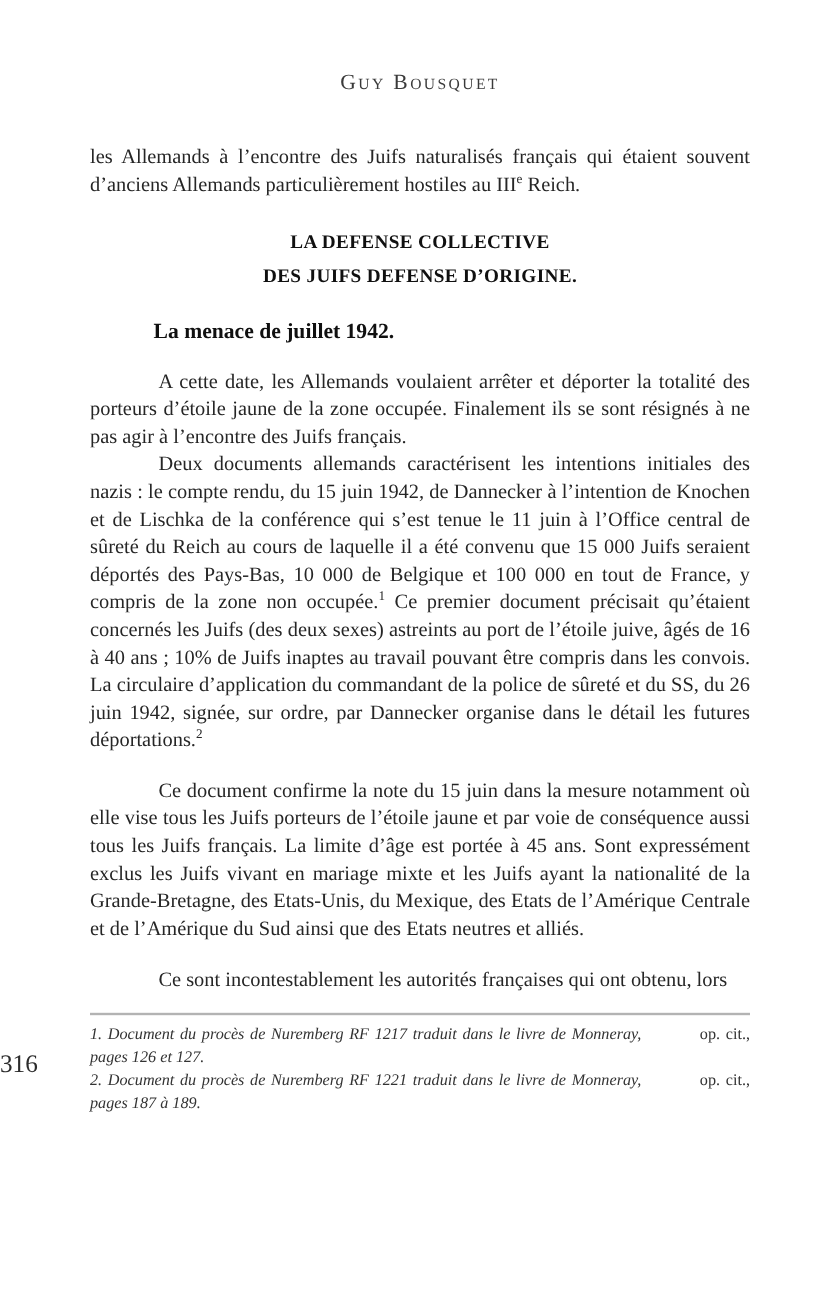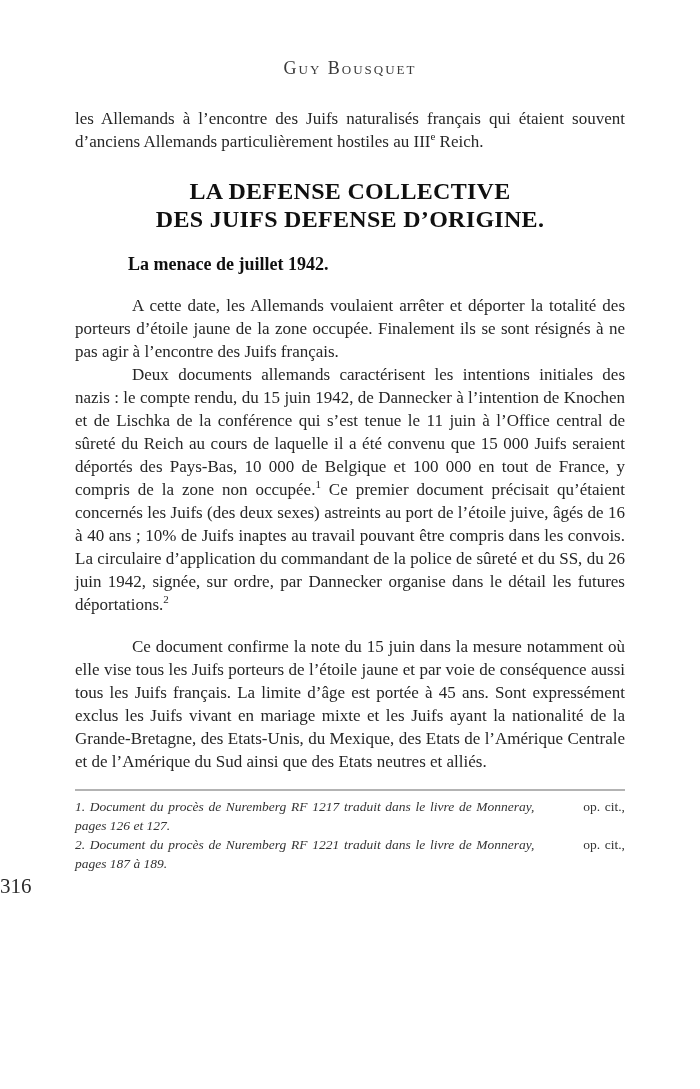--- a/index.html
+++ b/index.html
@@ -16,39 +16,39 @@
   }
   .running-header {
     text-align: center;
     font-variant: small-caps;
     letter-spacing: 2px;
     font-size: 18px;
     line-height: 22px;
     color: #3a3a3a;
   }
   .opening-par {
-    margin: 28px 0 0 0;
+    margin: 40px 0 0 0;
     font-size: 17px;
     line-height: 23px;
     text-align: justify;
   }
   .body-par {
     margin: 0;
     font-size: 17px;
     line-height: 23px;
     text-align: justify;
     text-indent: 57px;
   }
   .gap-before { margin-top: 19px; }
   .gap-before-lg { margin-top: 20px; }
   .section-title {
     margin: 24px 0 0 0;
     text-align: center;
     font-weight: bold;
-    font-size: 24px;
+    font-size: 16px;
     line-height: 28px;
     letter-spacing: 0.3px;
     color: #101010;
   }
   .subsection-title {
     margin: 19px 0 0 0;
     padding-left: 53px;
     font-weight: bold;
     font-size: 18px;
     line-height: 24px;
@@ -98,20 +98,21 @@
   </h1>
 
   <h2 class="subsection-title">La menace de juillet 1942.</h2>
 
   <p class="body-par threat-par">A cette date, les Allemands voulaient arrêter et déporter la totalité des porteurs d’étoile jaune de la zone occupée. Finalement ils se sont résignés à ne pas agir à l’encontre des Juifs français.</p>
 
   <p class="body-par"><span>Deux documents allemands caractérisent les intentions initiales des nazis : le compte rendu, du 15 juin 1942, de Dannecker à l’intention de Knochen et de Lischka de la conférence qui s’est tenue le 11 juin à l’Office central de sûreté du Reich au cours de laquelle il a été convenu que 15&nbsp;000 Juifs seraient déportés des Pays-Bas, 10&nbsp;000 de Belgique et 100&nbsp;000 en tout de France, y compris de la zone non occupée.</span><sup class="fn-ref">1</sup><span> Ce premier document précisait qu’étaient concernés les Juifs (des deux sexes) astreints au port de l’étoile juive, âgés de 16 à 40 ans ; 10% de Juifs inaptes au travail pouvant être compris dans les convois. La circulaire d’application du commandant de la police de sûreté et du SS, du 26 juin 1942, signée, sur ordre, par Dannecker organise dans le détail les futures déportations.</span><sup class="fn-ref">2</sup></p>
 
   <p class="body-par gap-before">Ce document confirme la note du 15 juin dans la mesure notamment où elle vise tous les Juifs porteurs de l’étoile jaune et par voie de conséquence aussi tous les Juifs français. La limite d’âge est portée à 45 ans. Sont expressément exclus les Juifs vivant en mariage mixte et les Juifs ayant la nationalité de la Grande-Bretagne, des Etats-Unis, du Mexique, des Etats de l’Amérique Centrale et de l’Amérique du Sud ainsi que des Etats neutres et alliés.</p>
 
+  <p class="body-par gap-before-lg">Ce sont incontestablement les autorités françaises qui ont obtenu, lors</p>
 
   <hr class="fn-rule">
 
   <div class="footnotes">
     <p><span>1. Document du procès de Nuremberg RF 1217 traduit dans le livre de Monneray,</span><span class="roman"> op. cit., </span><span>pages 126 et 127.</span></p>
     <p><span>2. Document du procès de Nuremberg RF 1221 traduit dans le livre de Monneray,</span><span class="roman"> op. cit., </span><span>pages 187 à 189.</span></p>
   </div>
 
   <div class="page-number">316</div>
 

